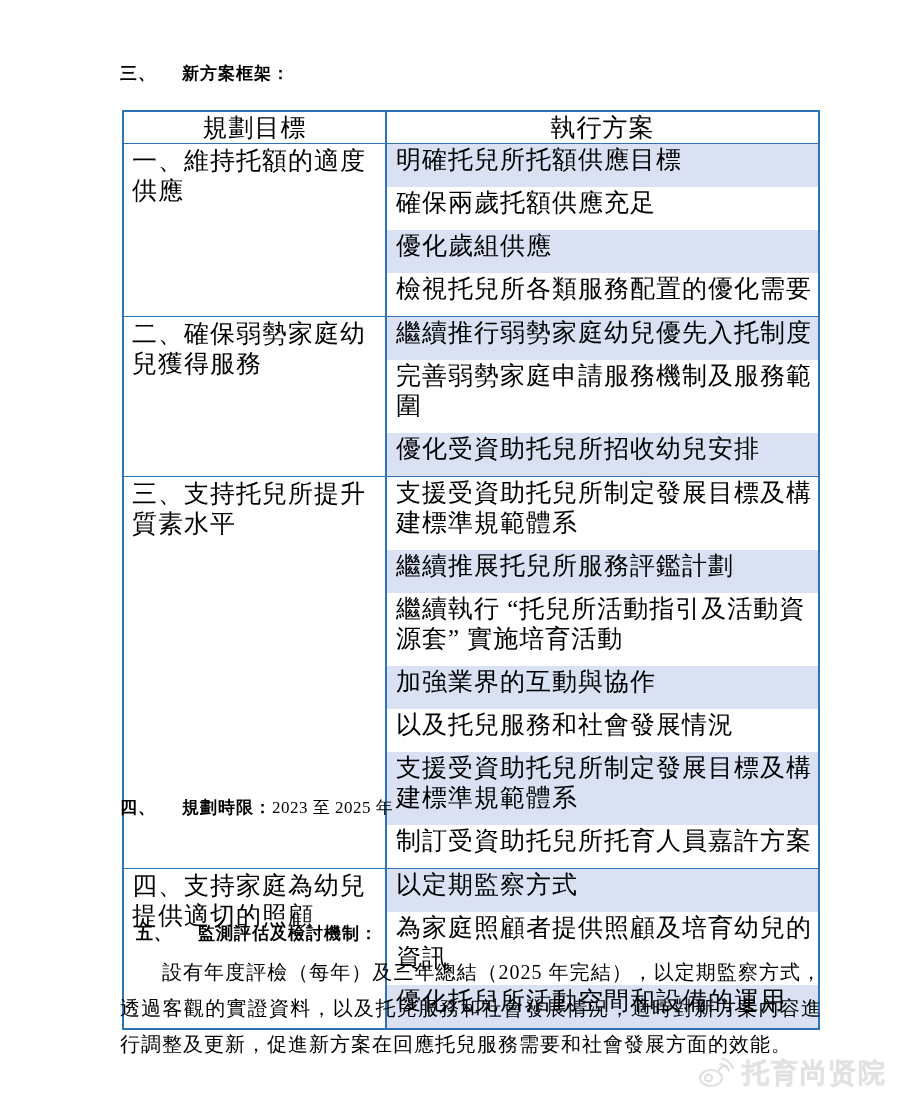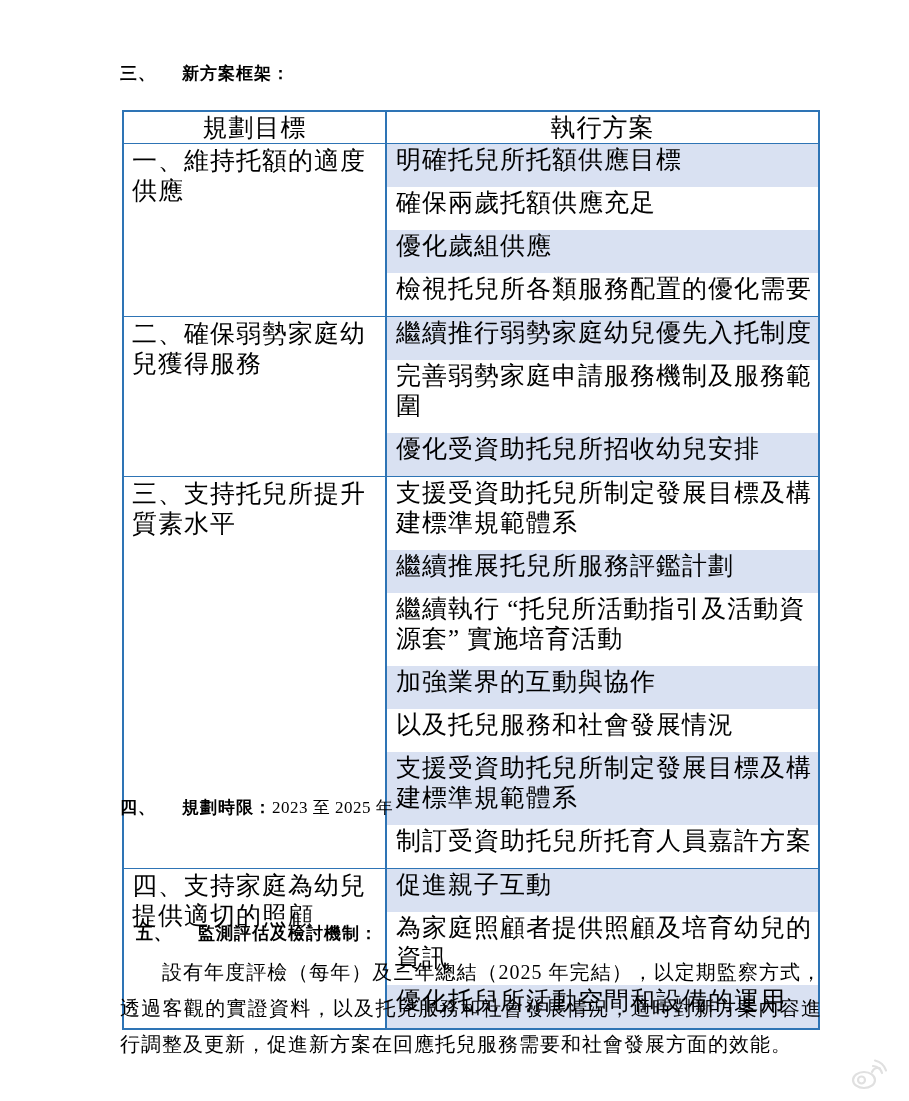--- a/index.html
+++ b/index.html
@@ -148,21 +148,21 @@
         <td class="plan-cell">以及托兒服務和社會發展情況</td>
       </tr>
       <tr>
         <td class="plan-cell shaded">支援受資助托兒所制定發展目標及構建標準規範體系</td>
       </tr>
       <tr>
         <td class="plan-cell">制訂受資助托兒所托育人員嘉許方案</td>
       </tr>
       <tr class="group-start">
         <td class="goal-cell" rowspan="3">四、支持家庭為幼兒提供適切的照顧</td>
-        <td class="plan-cell shaded">促進親子互動</td>
+        <td class="plan-cell shaded">以定期監察方式</td>
       </tr>
       <tr>
         <td class="plan-cell">為家庭照顧者提供照顧及培育幼兒的資訊</td>
       </tr>
       <tr>
         <td class="plan-cell shaded">優化托兒所活動空間和設備的運用</td>
       </tr>
     </tbody>
 </table>
 
@@ -179,13 +179,14 @@
 <div class="abs watermark" style="right:22px; bottom:10px;">
   <span>
     <svg width="36" height="32" viewBox="0 0 36 32" fill="none" stroke="#e0e0e0" stroke-width="2.2" stroke-linecap="round">
       <ellipse cx="13" cy="21" rx="11" ry="8"></ellipse>
       <circle cx="10.5" cy="21" r="3.5"></circle>
       <path d="M21 13 c1.5 -4 5 -5 8 -3.5"></path>
       <path d="M22 7 a10 10 0 0 1 9 7"></path>
       <path d="M24 1.5 a15 15 0 0 1 11 10"></path>
     </svg>
   </span>
+  <span>托育尚贤院</span>
 </div>
 
 </body></html>

